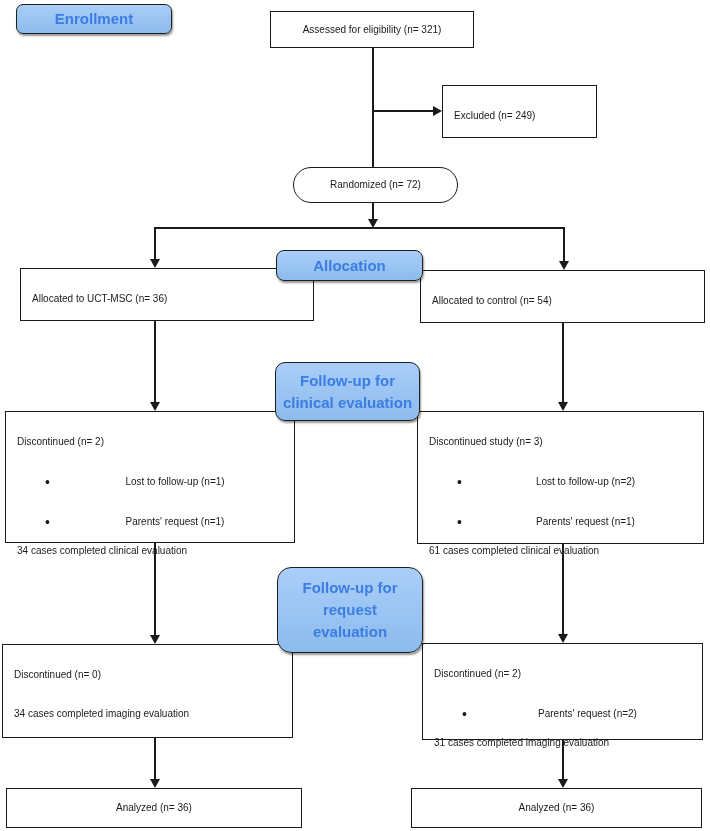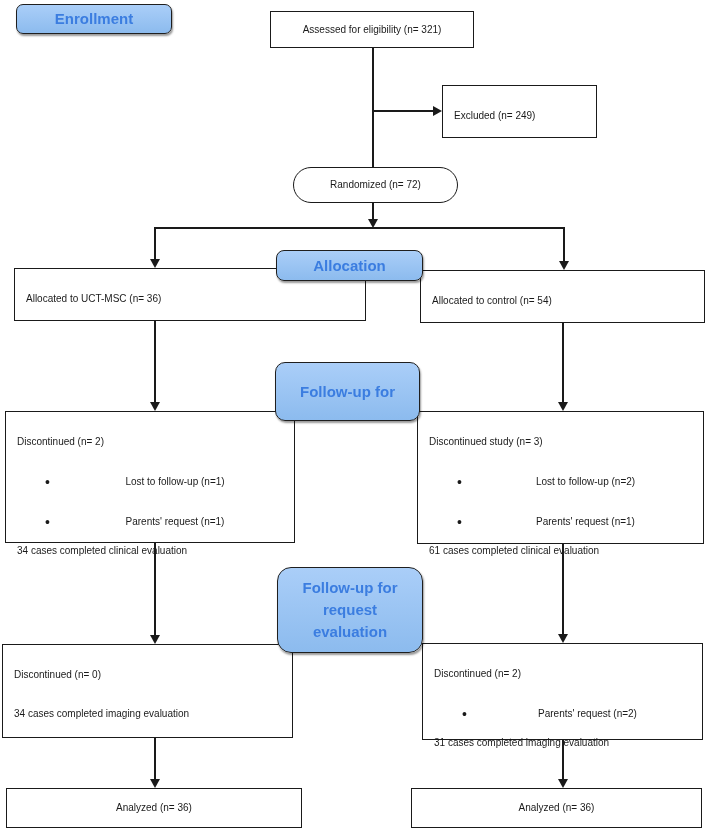--- a/index.html
+++ b/index.html
@@ -77,41 +77,42 @@
   <div class="stage" style="left:16px;top:4px;width:156px;height:30px;border-radius:7px;">
     <span>Enrollment</span>
   </div>
 
   <div class="stage" style="left:276px;top:250px;width:147px;height:31px;border-radius:8px;">
     <span>Allocation</span>
   </div>
 
   <div class="stage" style="left:275px;top:362px;width:145px;height:59px;border-radius:10px;">
     <span>Follow-up for</span>
+    <span>clinical evaluation</span>
   </div>
 
   <div class="stage" style="left:277px;top:567px;width:146px;height:86px;border-radius:14px;">
     <span>Follow-up for</span>
     <span>request</span>
     <span>evaluation</span>
   </div>
 
   <div class="box center" style="left:270px;top:11px;width:204px;height:37px;">
     <span>Assessed for eligibility (n= 321)</span>
   </div>
 
   <div class="box padded" style="left:442px;top:85px;width:155px;height:53px;">
     <span>Excluded (n= 249)</span>
   </div>
 
   <div class="box center" style="left:293px;top:167px;width:165px;height:36px;border-radius:18px;">
     <span>Randomized (n= 72)</span>
   </div>
 
-  <div class="box padded" style="left:14px;top:268px;width:352px;height:53px;">
+  <div class="box padded" style="left:20px;top:268px;width:294px;height:53px;">
     <span>Allocated to UCT-MSC (n= 36)</span>
   </div>
 
   <div class="box padded" style="left:420px;top:270px;width:285px;height:53px;">
     <span>Allocated to control (n= 54)</span>
   </div>
 
   <div class="box padded" style="left:5px;top:411px;width:290px;height:132px;">
     <div class="node-title">Discontinued (n= 2)</div>
     <ul class="bullets">

